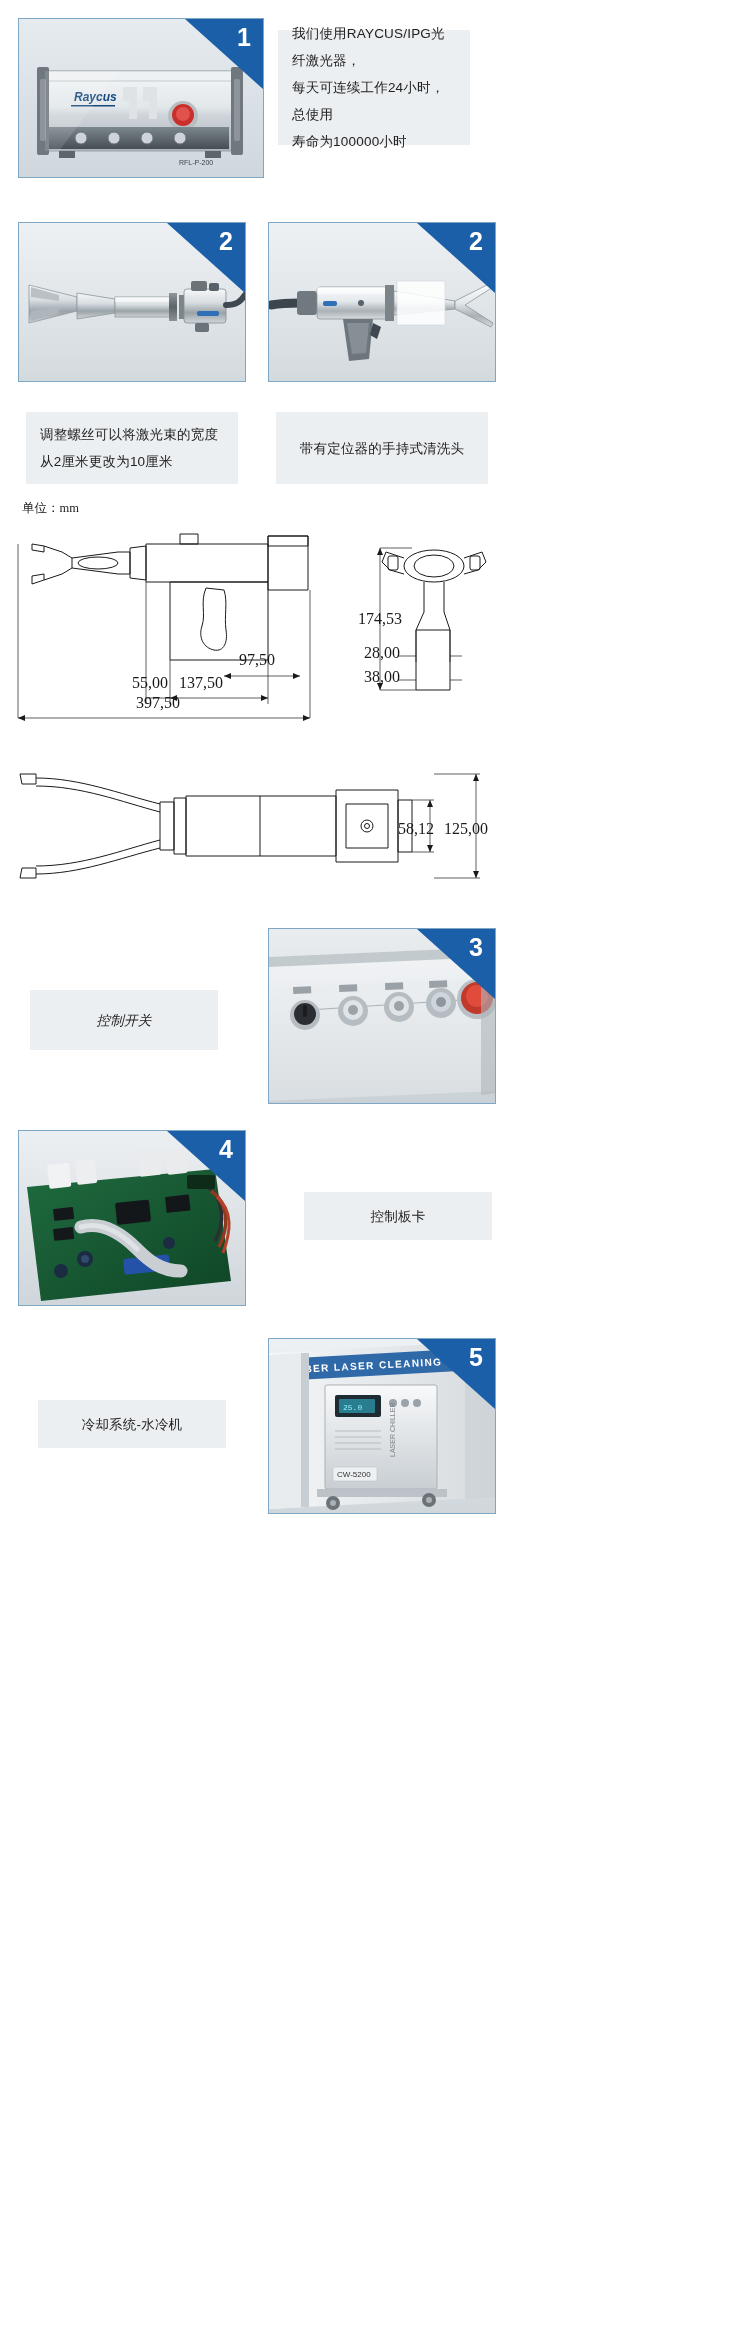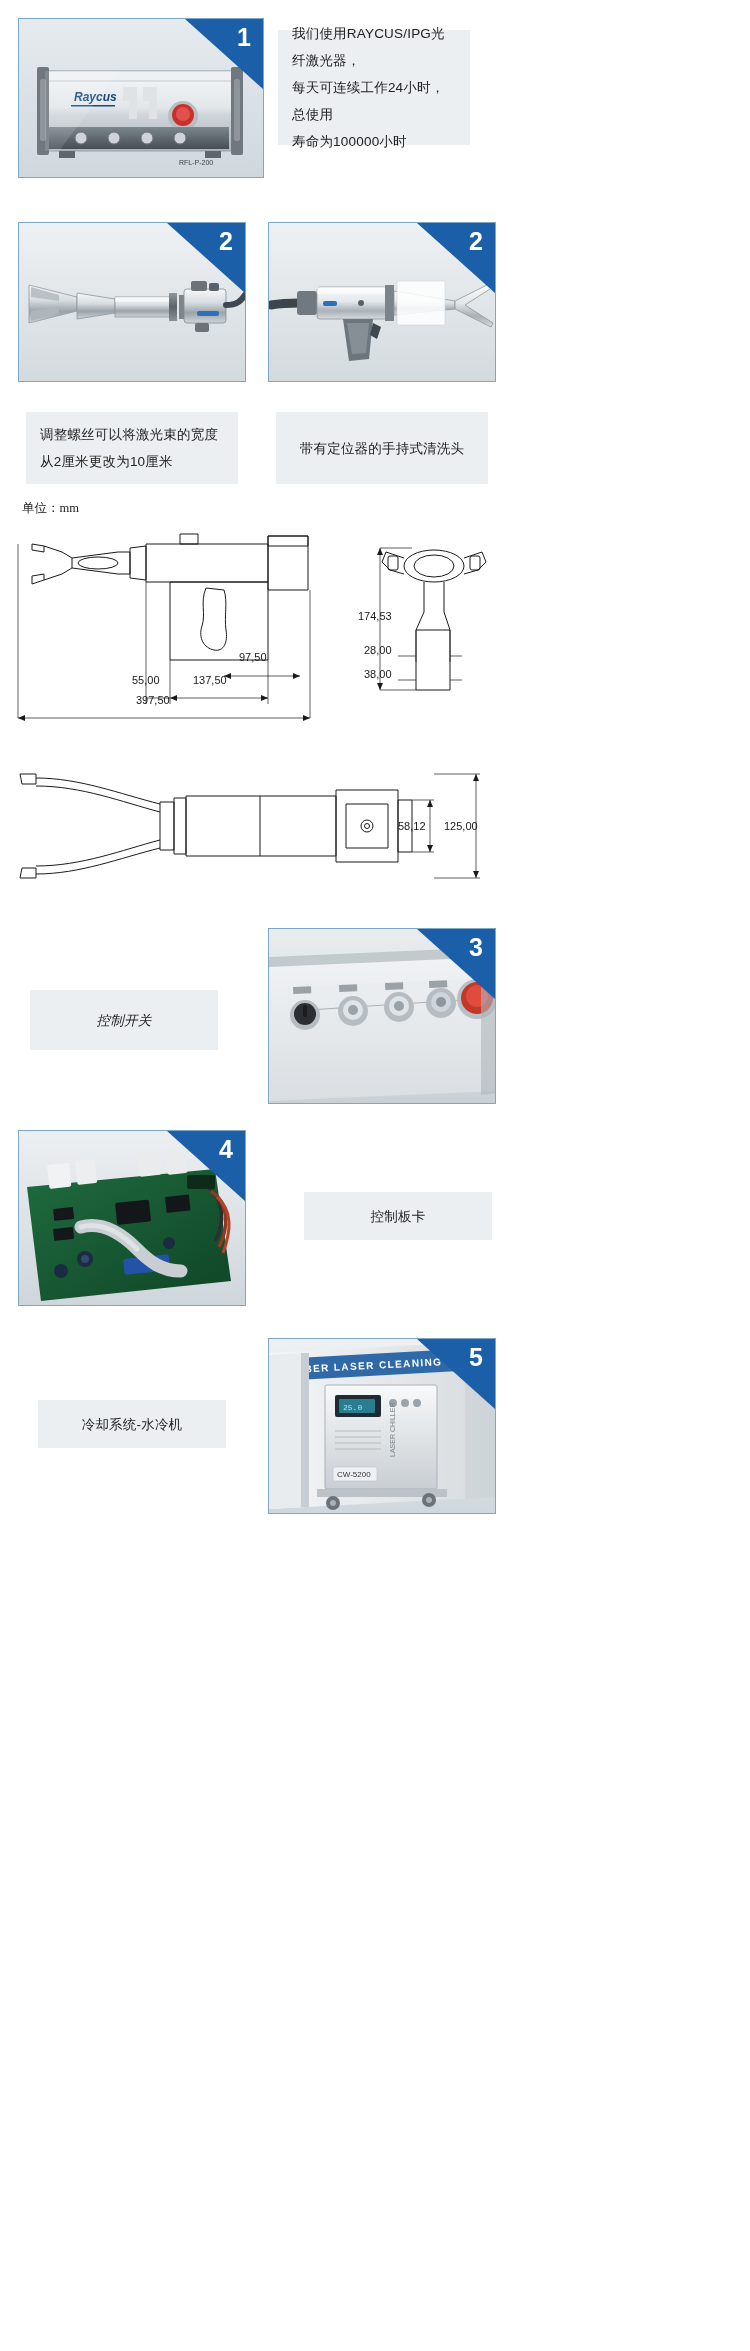--- a/index.html
+++ b/index.html
@@ -92,23 +92,23 @@
     color: #222;
     font-family: Liberation Serif, serif;
   }
 
   
   .tech {
     position: absolute;
   }
   .dim-text {
     position: absolute;
-    font-size: 11px;
+    font-size: 16px;
     color: #1a1a1a;
-    font-family: Liberation Sans, sans-serif;
+    font-family: Liberation Serif, serif;
     white-space: nowrap;
   }
 
   svg { display: block; }
 </style>
 </head>
 <body>
 
 <div class="page">
 
@@ -335,21 +335,21 @@
 
         <line x1="136" y1="176" x2="160" y2="176"></line>
         <line x1="136" y1="60" x2="136" y2="182"></line>
 
         <line x1="214" y1="154" x2="290" y2="154"></line>
         <path d="M214 154 l7 -3 l0 6 z" fill="#1a1a1a" stroke="none"></path>
         <path d="M290 154 l-7 -3 l0 6 z" fill="#1a1a1a" stroke="none"></path>
       </g>
     </svg>
     <div class="dim-text" style="left:126px; top:172px;">397,50</div>
-    <div class="dim-text" style="left:183px; top:152px;">137,50</div>
+    <div class="dim-text" style="left:169px; top:152px;">137,50</div>
     <div class="dim-text" style="left:122px; top:152px;">55,00</div>
     <div class="dim-text" style="left:229px; top:129px;">97,50</div>
   </div>
 
   <div class="tech" style="left:358px; top:522px; width:180px; height:218px;">
     <svg width="180" height="218" viewBox="0 0 180 218">
       <g fill="none" stroke="#1a1a1a" stroke-width="1">
 
         <ellipse cx="76" cy="44" rx="30" ry="16"></ellipse>
         <ellipse cx="76" cy="44" rx="20" ry="11"></ellipse>

